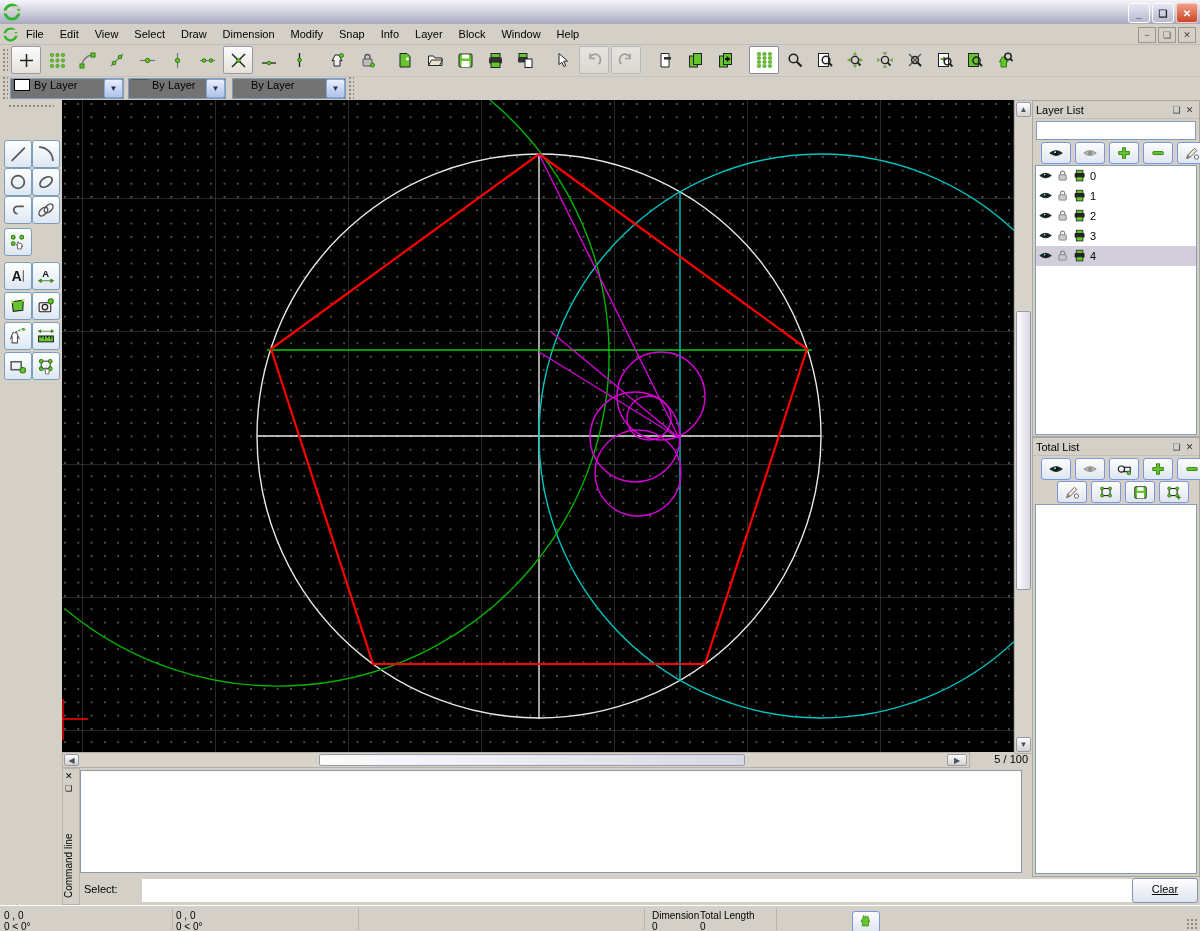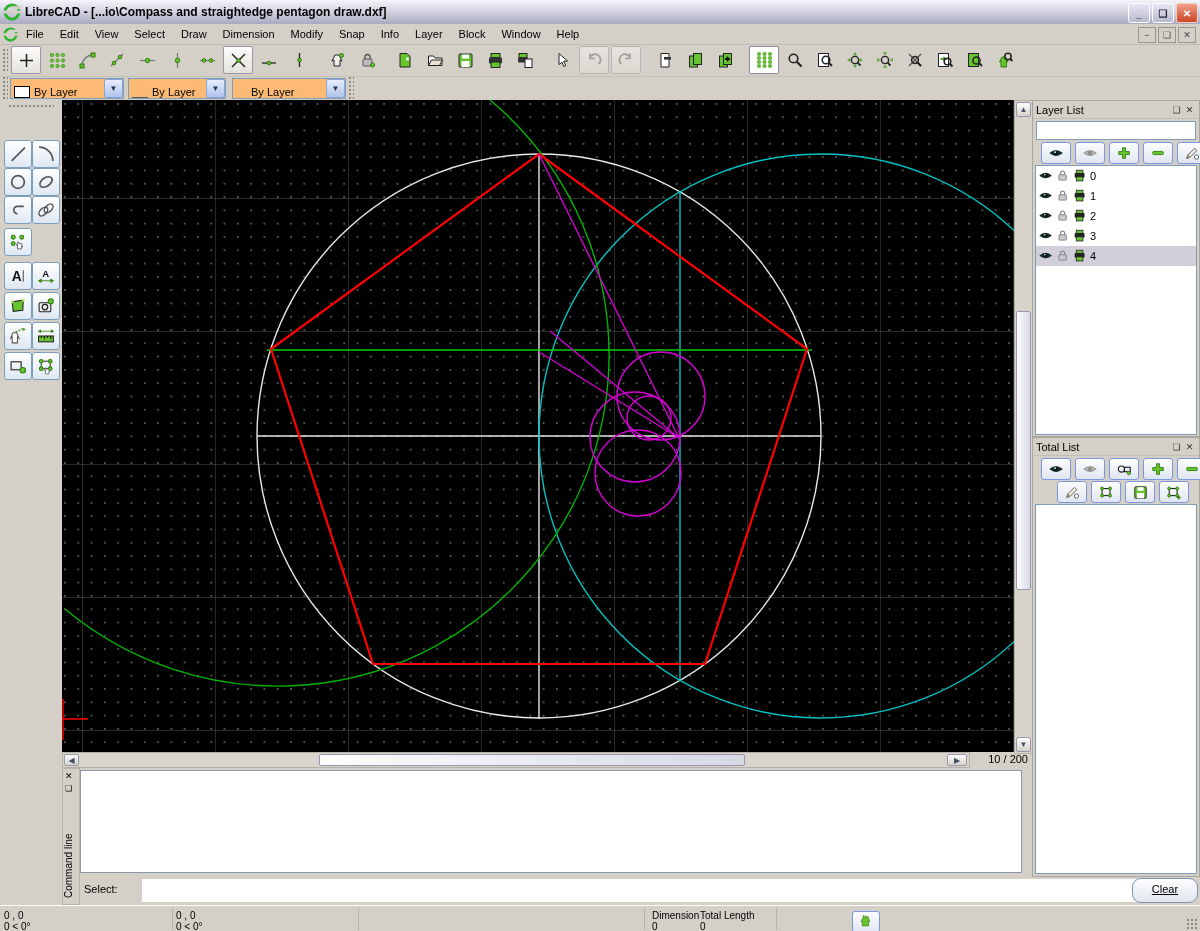--- a/index.html
+++ b/index.html
@@ -26,21 +26,21 @@
   
   #toolbar1{left:0;top:44px;width:1200px;height:32px;display:flex;align-items:center;border-bottom:1px solid #c6c2ba;}
   #toolbar2{left:0;top:76px;width:1200px;height:24px;display:flex;align-items:center;border-bottom:1px solid #bab6ae;}
   .thandle{width:6px;height:24px;margin:0 2px;background-image:radial-gradient(circle,#8f8b83 1px,transparent 1.2px);background-size:4px 4px;}
   .tsep{width:8px;height:26px;}
   .tbtn{width:28px;height:26px;display:flex;align-items:center;justify-content:center;margin:0 1px;}
   .tbtn svg{width:17px;height:17px;}
   .tbtn.framed{border:1px solid #9a96a8;border-radius:2px;background:linear-gradient(#fcfcfc,#e4e2da);}
   .tbtn.pressed{background:#fff;border:1px solid #8e8aa0;border-radius:2px;}
   .tbtn.disabled{opacity:.45;}
-  .combo{height:19px;background:#fdba74;border:1px solid #7f9db9;display:flex;align-items:flex-end;font-size:11px;position:relative;}
+  .combo{height:19px;background:#737373;border:1px solid #7f9db9;display:flex;align-items:flex-start;font-size:11px;position:relative;}
   .combo .cval{flex:1;padding-left:4px;white-space:nowrap;overflow:hidden;}
   .combo .cbtn{width:17px;height:17px;background:linear-gradient(#e8eefc,#aec2ea);border:1px solid #89a7d6;border-radius:2px;
      display:flex;align-items:center;justify-content:center;font-size:8px;color:#23344d;}
   .swatch{width:14px;height:10px;background:#fff;border:1px solid #000;margin-left:3px;}
   .linesample{width:16px;height:1px;background:#555;margin-left:3px;}
   
   #leftbar{left:0;top:100px;width:62px;height:831px;background:#d4d0c8;}
   #leftbar .phandle{margin:4px 8px;height:5px;background-image:radial-gradient(circle,#8f8b83 1px,transparent 1.2px);background-size:4px 4px;}
   .palbtn{position:absolute;width:26px;height:26px;border:1px solid #7b9ebd;border-radius:3px;
      background:linear-gradient(#ffffff,#dde7f3);display:flex;align-items:center;justify-content:center;}
@@ -77,21 +77,21 @@
   
   #cmd-strip{left:62px;top:768px;width:16px;height:135px;background:#d4d0c8;border:1px solid #b8b4ac;}
   #cmd-strip .v{position:absolute;left:0px;top:34px;width:14px;height:95px;writing-mode:vertical-rl;transform:rotate(180deg);
      font-size:10px;text-align:left;}
   #cmd-strip .x{position:absolute;left:2px;top:2px;font-size:9px;}
   #cmd-strip .f{position:absolute;left:2px;top:15px;font-size:8px;}
   #cmd-history{left:80px;top:770px;width:940px;height:101px;background:#fff;border:1px solid #8a98a8;}
   #cmd-row{left:80px;top:877px;width:1120px;height:26px;}
   #cmd-label{position:absolute;left:4px;top:6px;}
   #cmd-input{position:absolute;left:62px;top:2px;width:1044px;height:21px;background:#fff;border:0;font-family:"Liberation Sans",sans-serif;font-size:11px;}
-  #clear-btn{position:absolute;left:1052px;top:1px;width:64px;height:23px;border:1px solid #7f93b5;border-radius:9px;
+  #clear-btn{position:absolute;left:1052px;top:1px;width:64px;height:23px;border:1px solid #7f93b5;border-radius:3px;
      background:linear-gradient(#fefefe,#dfe4ee);text-align:center;line-height:21px;font-size:11px;text-decoration:underline;}
   
   #statusbar{left:0;top:905px;width:1200px;height:26px;background:#d4d0c8;border-top:1px solid #fff;font-size:10px;}
   .scell{position:absolute;top:2px;bottom:2px;border-right:1px solid #b8b4ac;}
   .scell .l1{position:absolute;top:2px;left:4px;white-space:nowrap;}
   .scell .l2{position:absolute;top:13px;left:4px;white-space:nowrap;}
   .scol{position:absolute;top:2px;white-space:nowrap;}
   #hand-btn{position:absolute;left:494px;top:3px;width:26px;height:20px;border:1px solid #7a96df;border-radius:3px;
      background:linear-gradient(#fdfdfd,#dfe5f2);display:flex;align-items:center;justify-content:center;}
   #hand-btn svg{width:14px;height:14px;}
@@ -100,21 +100,20 @@
 </style>
 </head>
 <body>
 
 <div id="titlebar" class="abs">
   <span class="logo"><svg viewBox="0 0 16 16">
         <circle cx="8" cy="8" r="6.3" fill="none" stroke="#2db52d" stroke-width="2.6"></circle>
         <rect x="7.5" y="2.8" width="9" height="2.6" fill="#d4d0c8"></rect>
         <rect x="0" y="6.7" width="16" height="2.6" fill="#d4d0c8"></rect>
       </svg></span>
-  <span id="title-text">LibreCAD - [...io\Compass and straightedge  pentagon draw.dxf]</span>
 </div>
 <div id="win-controls" class="abs">
   <div class="winbtn">_</div>
   <div class="winbtn">❏</div>
   <div class="winbtn" id="close-btn">✕</div>
 </div>
 
 <div id="menubar" class="abs">
   <span class="logo" style="width:15px;height:15px"><svg viewBox="0 0 16 16">
         <circle cx="8" cy="8" r="6.3" fill="none" stroke="#2db52d" stroke-width="2.6"></circle>
@@ -508,21 +507,21 @@
 <div class="abs sb" style="left:1014px;top:100px;width:17px;height:652px;">
   <div class="sbtn" style="left:1px;top:1px;width:13px;height:13px">▲</div>
   <div class="sthumb" style="left:1px;top:210px;width:13px;height:277px"></div>
   <div class="sbtn" style="left:1px;bottom:1px;width:13px;height:13px">▼</div>
 </div>
 <div class="abs sb" style="left:62px;top:752px;width:906px;height:14px;">
   <div class="sbtn" style="left:1px;top:1px;width:13px;height:10px">◀</div>
   <div class="sthumb" style="left:256px;top:1px;width:424px;height:10px"></div>
   <div class="sbtn" style="left:884px;top:1px;width:18px;height:10px">▶</div>
 </div>
-<div id="grid-indicator" class="abs">10 / 200</div>
+<div id="grid-indicator" class="abs">5 / 100</div>
 
 <div class="abs panel" style="left:1032px;top:100px;width:166px;height:335px">
   <div class="panel-head">
     <span class="panel-title">Layer List</span>
     <span class="phbtn">❏</span>
     <span class="phbtn">✕</span>
   </div>
   <div class="pfilter" style="top:20px"></div>
   <div id="layer-toolbar" style="position:absolute;left:6px;top:41px;display:flex">
       <div class="pbtn">

